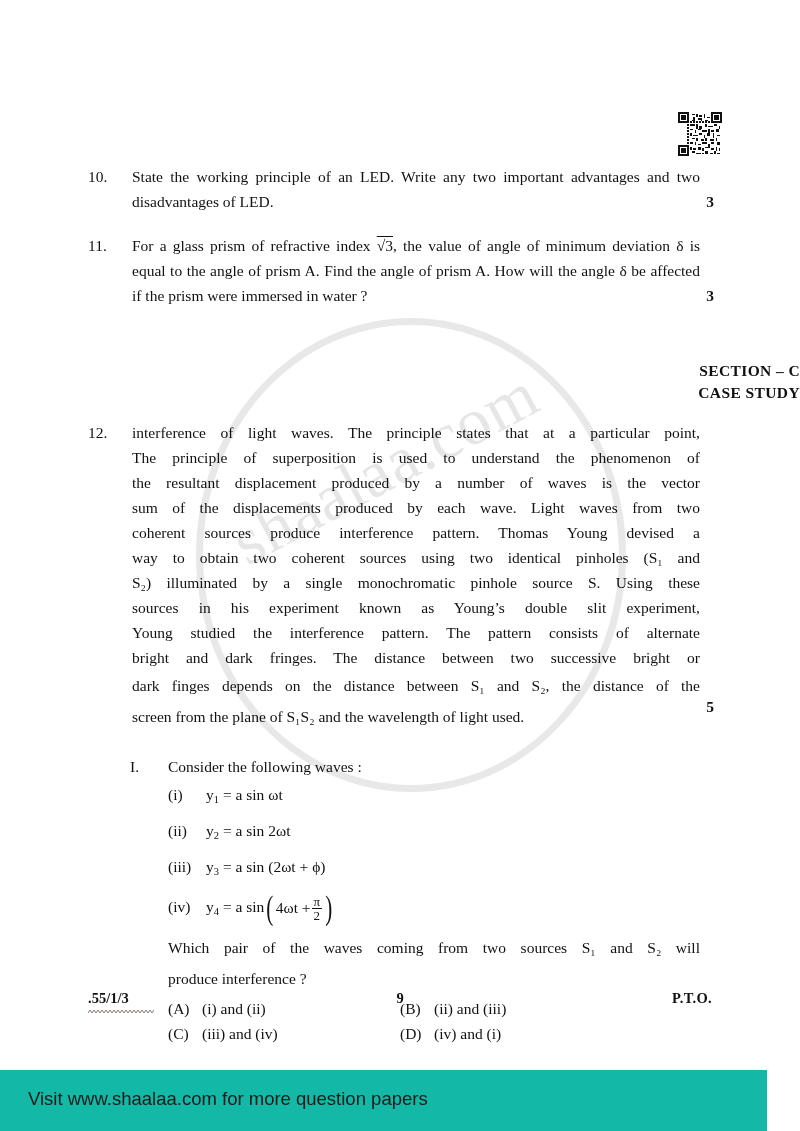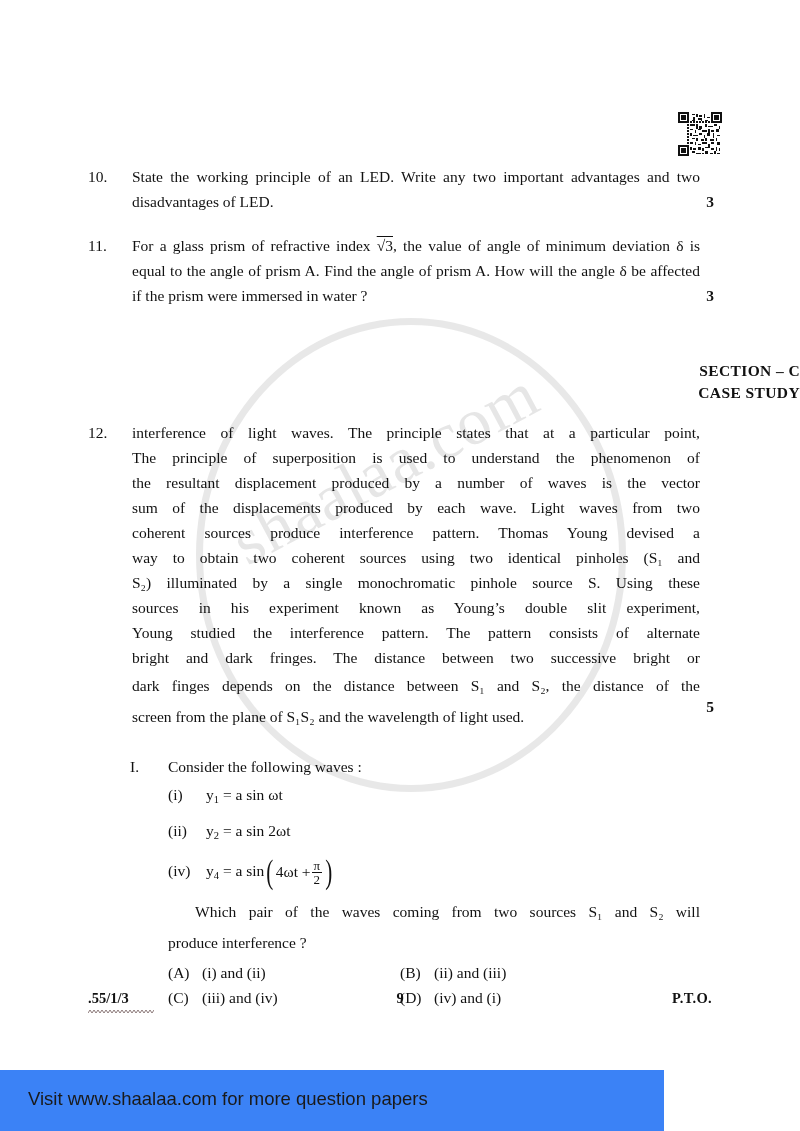--- a/index.html
+++ b/index.html
@@ -182,21 +182,21 @@
     padding-left: 168px;
     font-size: 15.5px;
     line-height: 25px;
   }
   .opt-row { display: flex; }
   .opt-cell { display: flex; }
   .opt-cell.left  { width: 232px; }
   .opt-label { width: 34px; }
 
   
-  .justify-last { text-align: justify; margin-left: 27px; }
+  .justify-last { text-align: justify; }
 
   
   #page-footer {
     position: absolute;
     left: 0;
     top: 990px;
     width: 800px;
     height: 40px;
     z-index: 10;
   }
@@ -231,23 +231,23 @@
     font-weight: bold;
     font-size: 14.5px;
     letter-spacing: 0.3px;
   }
 
   
   #bottom-banner {
     position: absolute;
     left: 0;
     top: 1070px;
-    width: 664px;
+    width: 767px;
     height: 61px;
-    background: #3b82f6;
+    background: #14b8a6;
     z-index: 20;
   }
   #banner-text {
     position: absolute;
     left: 28px;
     top: 18px;
     font-family: "Liberation Sans", sans-serif;
     font-size: 18.5px;
     color: #1a1a1a;
   }
@@ -405,20 +405,24 @@
 
       <div class="sub-body">
         <div class="wave-line">
           <span class="wave-roman">(i)</span>
           <span class="eq"><span>y</span><sub>1</sub> <span>= a sin ωt</span></span>
         </div>
         <div class="wave-line">
           <span class="wave-roman">(ii)</span>
           <span class="eq"><span>y</span><sub>2</sub> <span>= a sin 2ωt</span></span>
         </div>
+        <div class="wave-line">
+          <span class="wave-roman">(iii)</span>
+          <span class="eq"><span>y</span><sub>3</sub> <span>= a sin (2ωt + ϕ)</span></span>
+        </div>
         <div class="wave-line" style="line-height:40px;">
           <span class="wave-roman">(iv)</span>
           <span class="eq"><span>y</span><sub>4</sub> <span>= a sin</span><span class="bigparen">
                 <span class="paren-glyph">(</span>
                 <span>4ωt +</span>
                 <span class="frac">
                   <span class="num">π</span>
                   <span class="den">2</span>
                 </span>
                 <span class="paren-glyph">)</span>

